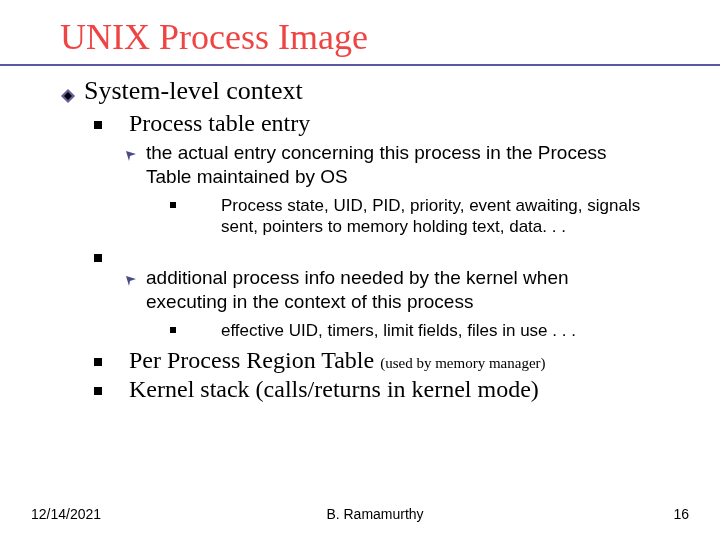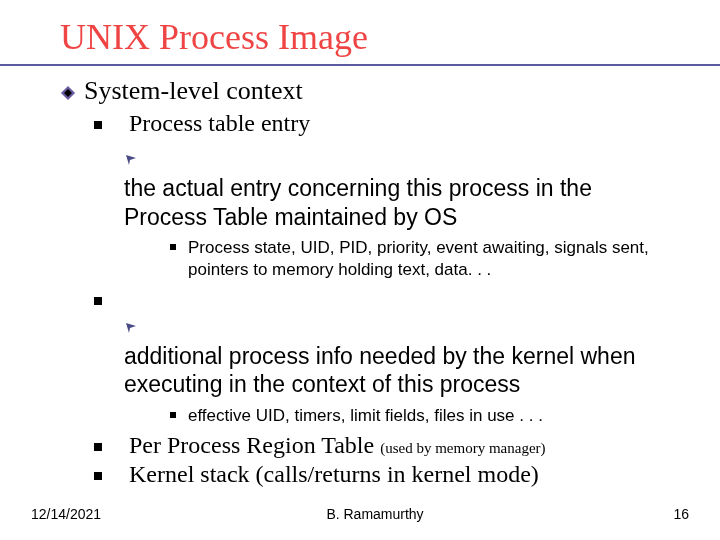--- a/index.html
+++ b/index.html
@@ -28,21 +28,21 @@
     height: 2px;
     background: #5a5aa0;
     margin: 0 0 10px -40px;
     width: 760px;
   }
   .body {
     margin-left: 20px;
   }
   .lev1 {
     display: flex;
-    align-items: flex-start;
+    align-items: center;
     margin: 0 0 4px 0;
     font-family: "Comic Sans MS", "Segoe Script", cursive;
     font-size: 26px;
   }
   .lev1 .bullet {
     flex: 0 0 auto;
     margin-right: 8px;
     margin-top: 9px;
   }
   .lev2 {
@@ -58,36 +58,36 @@
     width: 8px; height: 8px;
     background: #000;
     margin-right: 12px;
     margin-top: 11px;
   }
   .lev3 {
     display: flex;
     align-items: flex-start;
     margin: 4px 30px 4px 64px;
     font-family: "Tahoma","Verdana",Arial,sans-serif;
-    font-size: 23px;
+    font-size: 19px;
     line-height: 1.25;
-    flex-direction: column;
   }
   .lev3 .bullet {
     flex: 0 0 auto;
     margin-right: 8px;
     margin-top: 4px;
   }
   .lev4 {
     display: flex;
     align-items: flex-start;
     margin: 6px 20px 6px 110px;
     font-family: "Tahoma","Verdana",Arial,sans-serif;
     font-size: 17px;
     line-height: 1.25;
+    gap: 33px;
   }
   .lev4 .bullet {
     flex: 0 0 auto;
     width: 6px; height: 6px;
     background: #000;
     margin-right: 12px;
     margin-top: 7px;
   }
   .small-note { font-size: 15px; }
   .footer {

